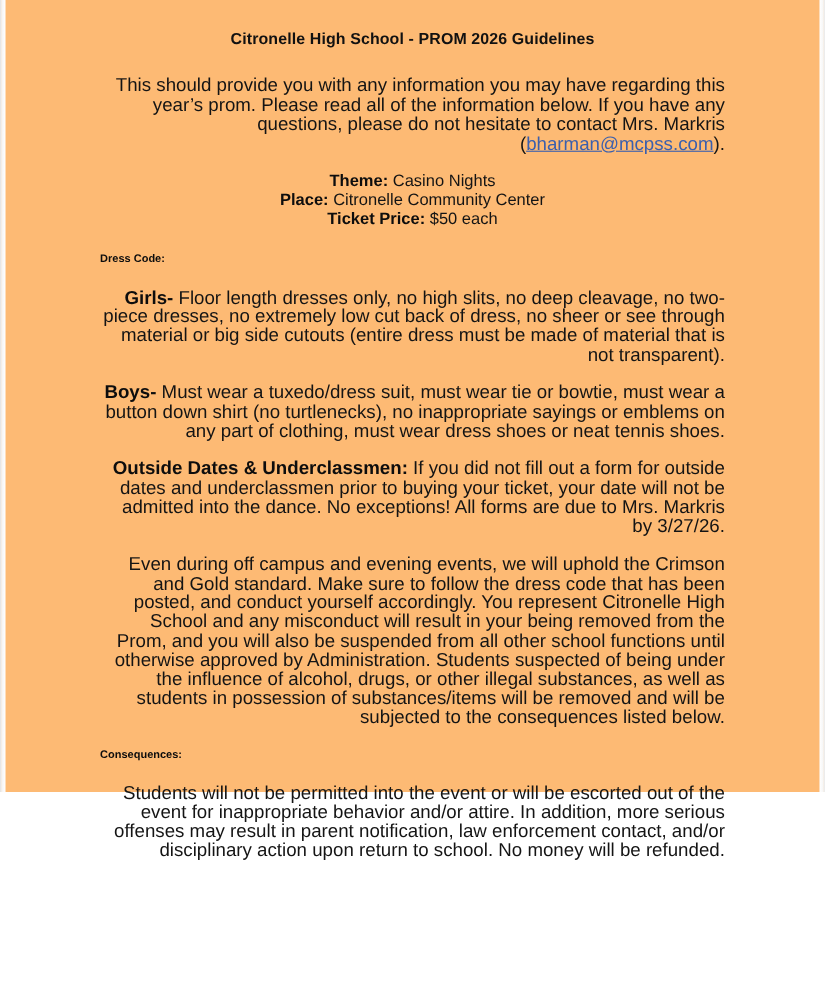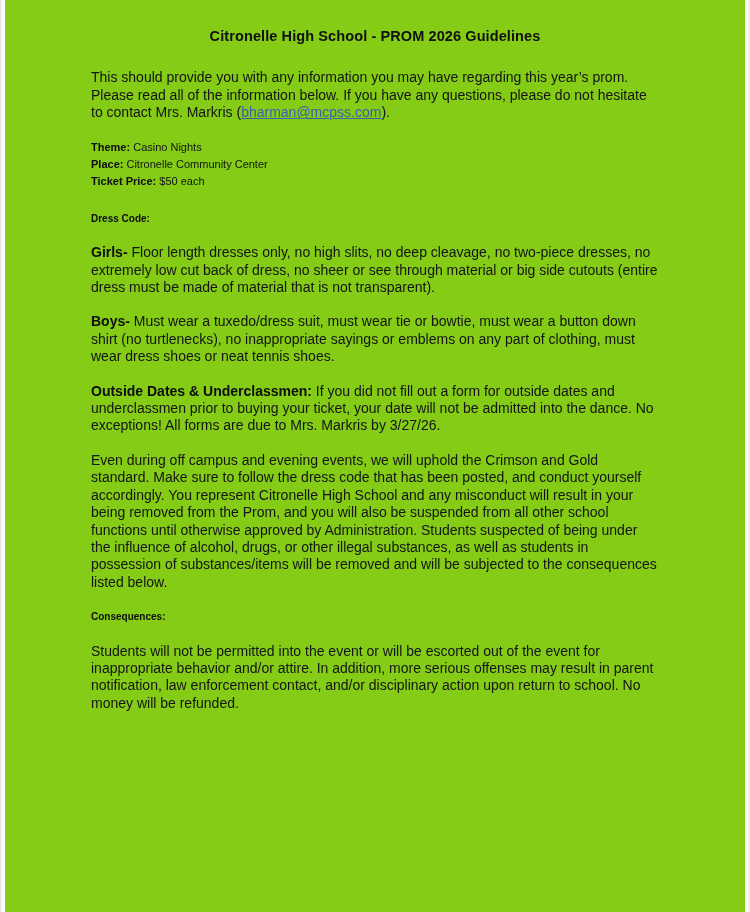--- a/index.html
+++ b/index.html
@@ -13,22 +13,22 @@
     background: #ffffff;
     font-family: "Liberation Sans", sans-serif;
     overflow: hidden;
   }
 
   
   .page-sheet {
     position: relative;
     box-sizing: border-box;
     width: 750px;
-    height: 912px;
-    background: #84cc16;
+    height: 720px;
+    background: #fdba74;
     border-left: 1px solid #e6e6e6;
     border-right: 1px solid #ececec;
     padding: 0;
   }
   .edge-shadow-left {
     position: absolute;
     left: 0;
     top: 0;
     width: 4px;
     height: 100%;
@@ -55,33 +55,34 @@
     text-align: center;
     font-size: 14.5px;
     font-weight: bold;
     color: #111111;
     letter-spacing: 0.1px;
     margin: 0 0 24px 0;
     line-height: 1.2;
   }
 
   .para {
-    font-size: 14px;
+    font-size: 17px;
     line-height: 17.4px;
     color: #141414;
     margin: 0 0 17px 0;
-    text-align: left;
+    text-align: right;
     max-width: 572px;
   }
 
   .details-block {
-    font-size: 11px;
+    font-size: 15px;
     line-height: 17.4px;
     color: #141414;
     margin: 0 0 19px 0;
+    text-align: center;
   }
   .detail-row {
     display: block;
     white-space: nowrap;
   }
 
   b, .lead {
     font-weight: bold;
     color: #0d0d0d;
   }

